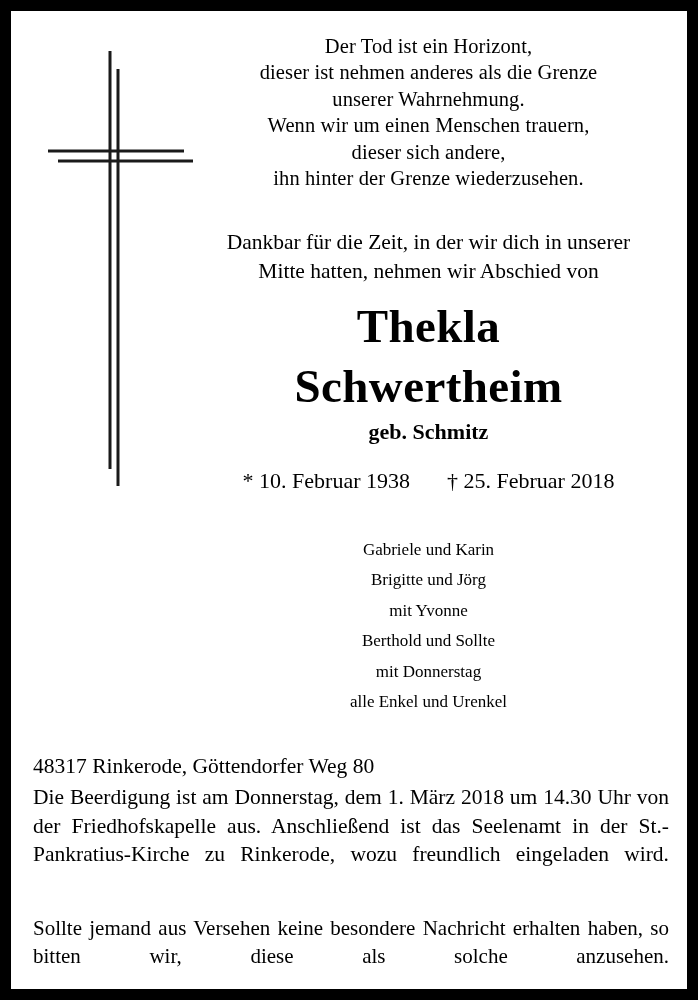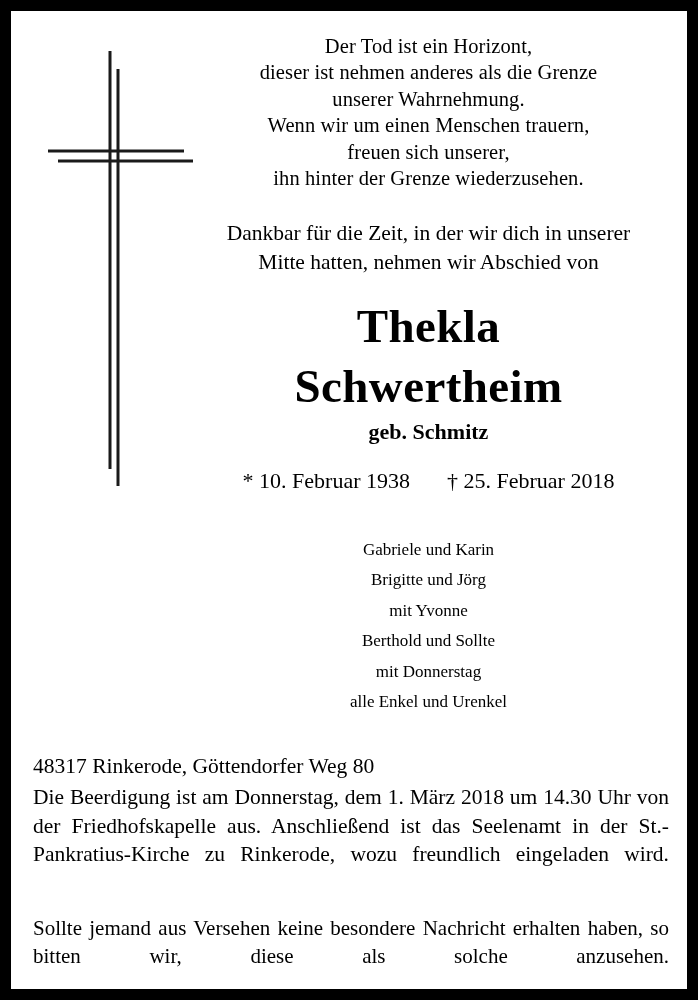--- a/index.html
+++ b/index.html
@@ -50,21 +50,21 @@
 
   .poem {
     top: 22px;
     font-size: 20.5px;
     line-height: 26.4px;
     letter-spacing: 0.1px;
   }
   .poem .line { white-space: nowrap; }
 
   .farewell {
-    top: 208px;
+    top: 217px;
     font-size: 21.5px;
     line-height: 29px;
   }
   .farewell .line { white-space: nowrap; }
 
   .name-block {
     top: 285px;
     font-family: Liberation Serif, serif;
   }
   .name-line {
@@ -144,21 +144,21 @@
           <line x1="33" y1="132" x2="168" y2="132"></line>
         </g>
       </svg>
     </div>
 
     <div class="centered-block poem">
       <div class="line">Der Tod ist ein Horizont,</div>
       <div class="line">dieser ist nehmen anderes als die Grenze</div>
       <div class="line">unserer Wahrnehmung.</div>
       <div class="line">Wenn wir um einen Menschen trauern,</div>
-      <div class="line">freuen sich unserer,</div>
+      <div class="line">dieser sich andere,</div>
       <div class="line">ihn hinter der Grenze wiederzusehen.</div>
     </div>
 
     <div class="centered-block farewell">
       <div class="line">Dankbar für die Zeit, in der wir dich in unserer</div>
       <div class="line">Mitte hatten, nehmen wir Abschied von</div>
     </div>
 
     <div class="centered-block name-block">
       <div class="name-line">Thekla</div>

